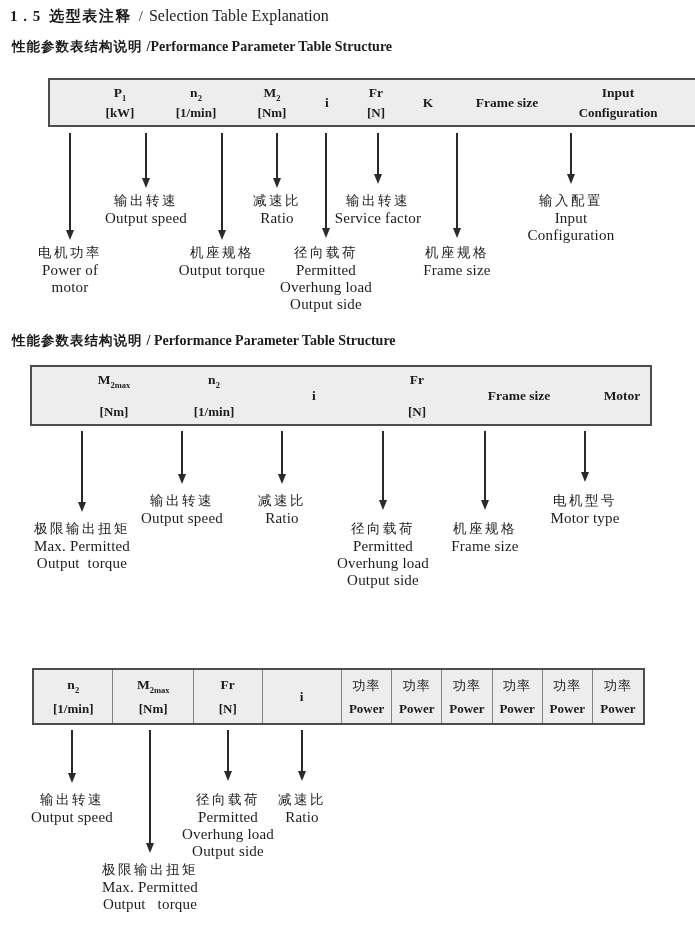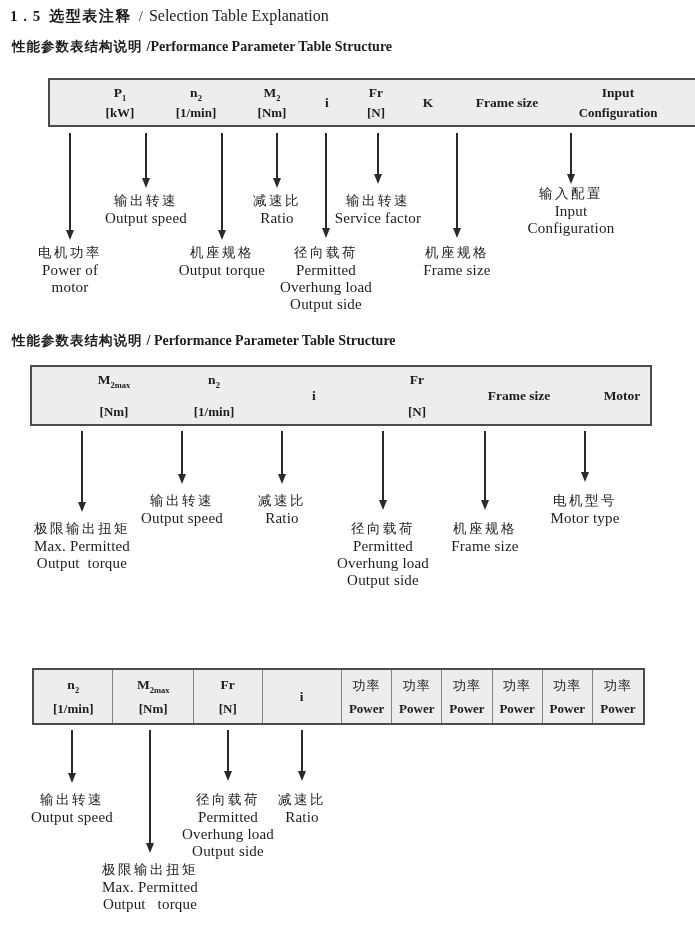--- a/index.html
+++ b/index.html
@@ -107,21 +107,21 @@
       <div class="callout" style="left: 222px; top: 244px;"><div class="ln cn">机座规格</div><div class="ln en">Output torque</div></div>
       <div class="arrow" style="left: 276px; top: 133px; height: 45px;"></div>
       <div class="callout" style="left: 277px; top: 192px;"><div class="ln cn">减速比</div><div class="ln en">Ratio</div></div>
       <div class="arrow" style="left: 325px; top: 133px; height: 95px;"></div>
       <div class="callout" style="left: 326px; top: 244px;"><div class="ln cn">径向载荷</div><div class="ln en">Permitted</div><div class="ln en">Overhung load</div><div class="ln en">Output side</div></div>
       <div class="arrow" style="left: 377px; top: 133px; height: 41px;"></div>
       <div class="callout" style="left: 378px; top: 192px;"><div class="ln cn">输出转速</div><div class="ln en">Service factor</div></div>
       <div class="arrow" style="left: 456px; top: 133px; height: 95px;"></div>
       <div class="callout" style="left: 457px; top: 244px;"><div class="ln cn">机座规格</div><div class="ln en">Frame size</div></div>
       <div class="arrow" style="left: 570px; top: 133px; height: 41px;"></div>
-      <div class="callout" style="left: 571px; top: 185px;"><div class="ln cn">输入配置</div><div class="ln en">Input</div><div class="ln en">Configuration</div></div>
+      <div class="callout" style="left: 571px; top: 192px;"><div class="ln cn">输入配置</div><div class="ln en">Input</div><div class="ln en">Configuration</div></div>
     </div>
 
   <div class="sec-heading" style="top:331px">
     <span class="h-zh">性能参数表结构说明</span><span class="h-en">/ Performance Parameter Table Structure</span>
   </div>
   <div class="tablebox" style="left:30px;top:365px;width:622px;height:61px">
       <div class="col" style="left: 82px;">
         <div class="h1"><span>M</span><span class="sub">2max</span></div>
         <div class="h2">[Nm]</div>
       </div>

